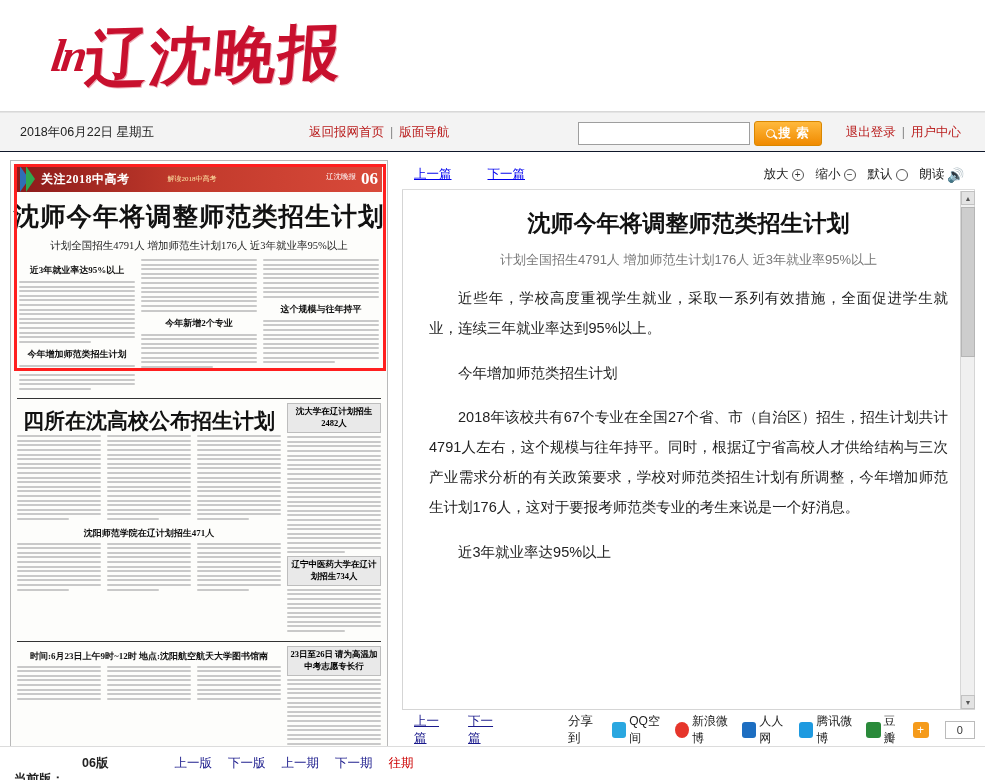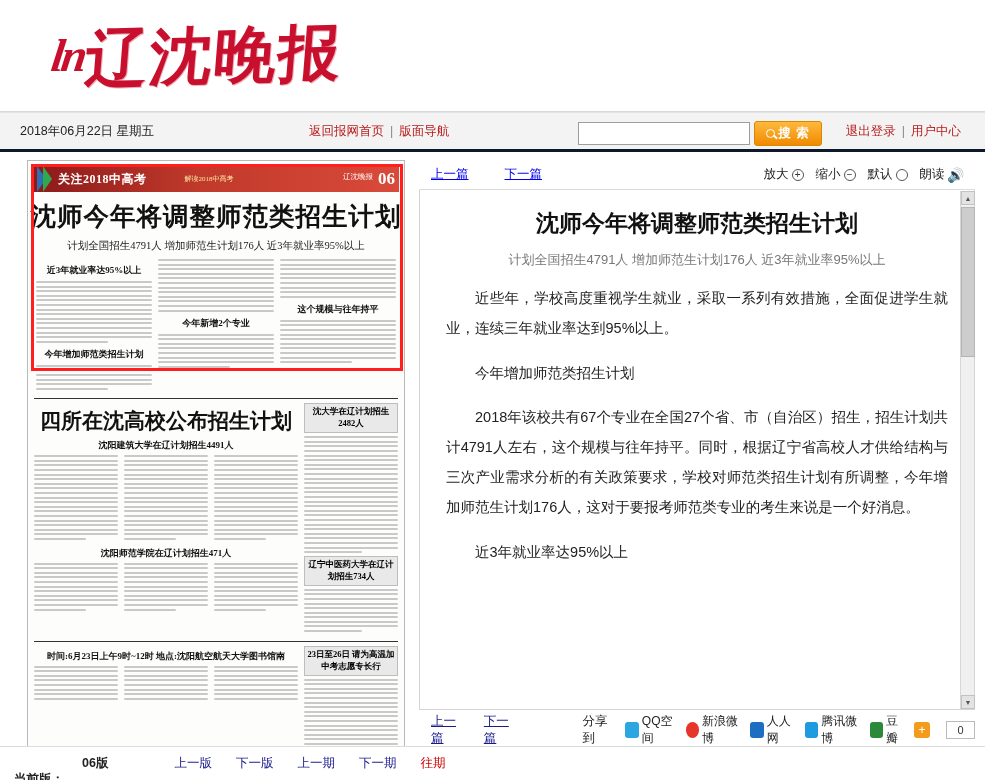--- a/index.html
+++ b/index.html
@@ -40,21 +40,21 @@
     letter-spacing: 2px;
     transform: skewX(-6deg) rotate(-1.5deg);
     text-shadow: 1px 1px 0 rgba(200,16,46,.35);
   }
 
   
   .topbar {
     height: 40px;
     background: #f3f3f3;
     border-top: 1px solid #e4e4e4;
-    border-bottom: 3px solid #0f172a;
+    border-bottom: 1px solid #0f172a;
     display: flex;
     align-items: center;
     font-size: 12.5px;
     color: #333;
     position: relative;
   }
   .topbar .date { margin-left: 20px; color: #222; }
   .topbar .navlinks { margin-left: 155px; display: flex; align-items: center; gap: 6px; }
   .topbar a { color: #b91c1c; text-decoration: none; }
   .topbar .sep { color: #888; }
@@ -87,21 +87,21 @@
     width: 9px; height: 9px; border: 1.5px solid #fff; border-radius: 50%;
     margin-right: 3px; position: relative; display: inline-block;
   }
   .search-btn .mag::after {
     content:''; position:absolute; width:5px; height:1.5px; background:#fff;
     transform: rotate(45deg); right:-4px; bottom:0;
   }
   .topbar .right-links { position: absolute; right: 24px; display: flex; gap: 6px; align-items: center; }
 
   
-  .content { display: flex; padding: 8px 10px 0 27px; height: 596px; }
+  .content { display: flex; padding: 8px 10px 0 10px; height: 596px; }
 
   
   .paper-col { width: 380px; }
   .paper {
     width: 378px; height: 594px;
     border: 1px solid #b9b9b9;
     background: #fdfdfb;
     position: relative;
     overflow: hidden;
     font-family: "Liberation Serif", serif;
@@ -241,21 +241,21 @@
   }
 
   
   .footer {
     position: absolute; left: 0; bottom: 0; width: 985px; height: 34px;
     border-top: 1px solid #dcdcdc; background: #fff;
     display: flex; align-items: center; font-size: 12.5px;
   }
   .footer .cur { margin-left: 14px; font-weight: bold; color: #222; margin-top: 32px; }
   .footer .curval { margin-left: 18px; font-weight: bold; color: #222; }
-  .footer .fnav { margin-left: 66px; display: flex; gap: 24px; }
+  .footer .fnav { margin-left: 66px; display: flex; gap: 16px; }
   .footer a { color: #1a1a8c; text-decoration: none; }
   .footer .past { color: #c00; }
 </style>
 </head>
 <body>
 
 <div class="page">
 
   <div class="masthead">
     <div class="logo-wrap">
@@ -388,21 +388,20 @@
                 <i class="short"></i>
             </div>
           </div>
         </div>
 
         <div class="hrule"></div>
 
         <div style="display:flex;">
           <div style="flex:1; padding:0 6px;">
             <div class="hl-big2">四所在沈高校公布招生计划</div>
-            <div class="centerline">沈阳建筑大学在辽计划招生4491人</div>
             <div class="mini-cols" style="padding:0;">
               <div class="mini-col">
                 <div class="lines">
                     <i></i>
                     <i></i>
                     <i></i>
                     <i></i>
                     <i></i>
                     <i></i>
                     <i></i>

